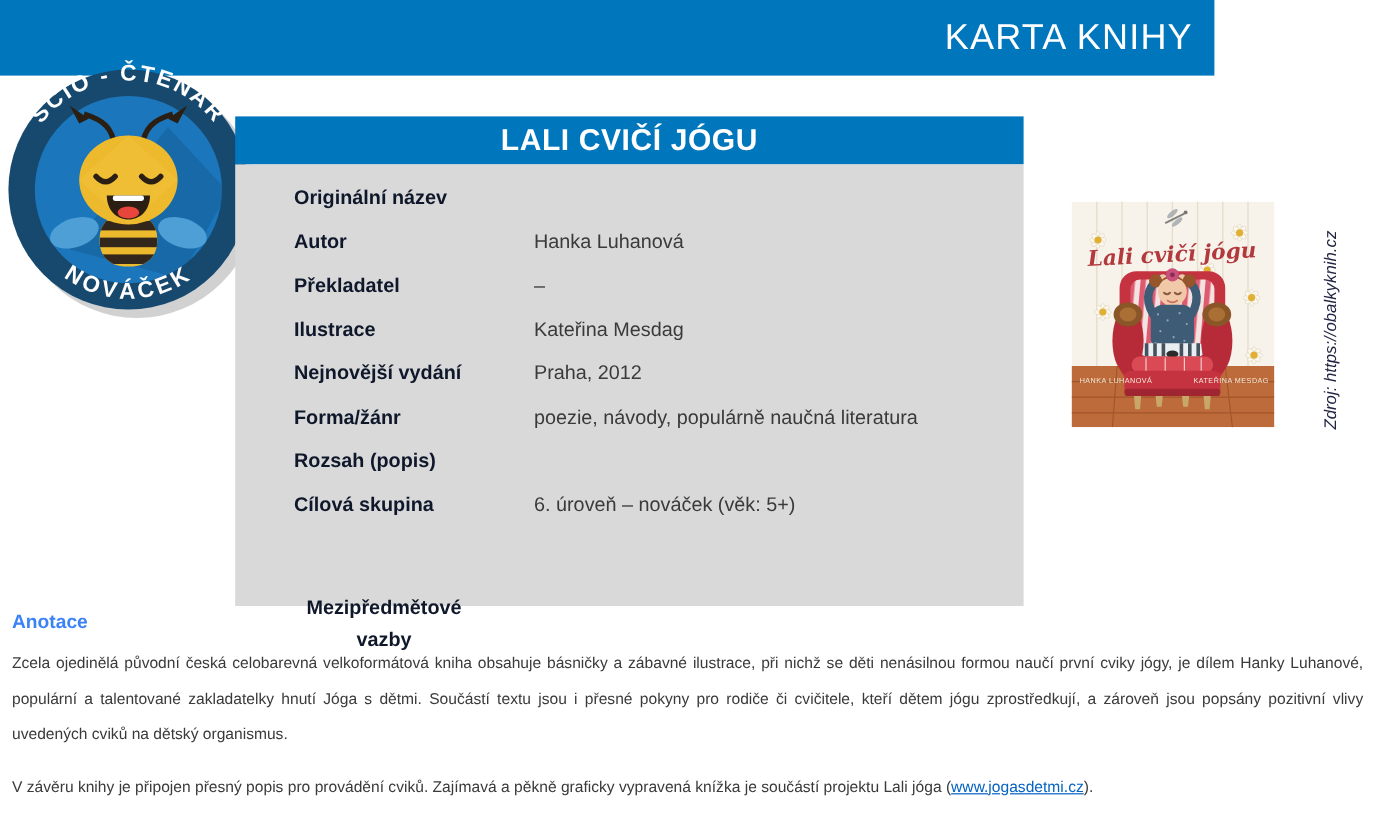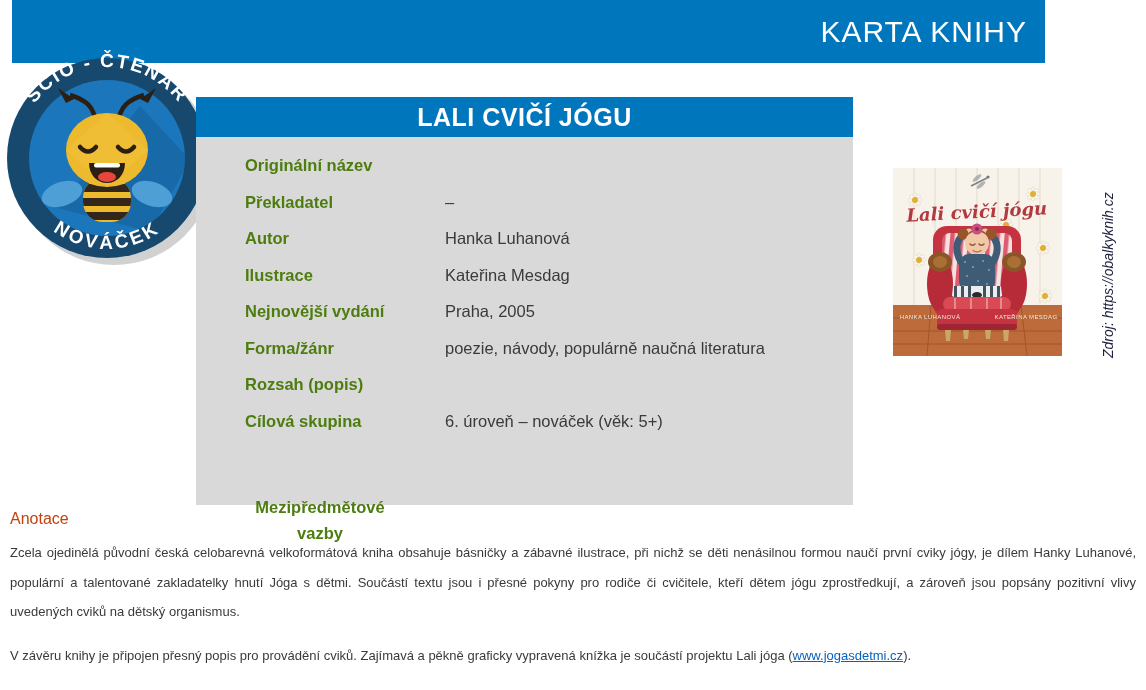--- a/index.html
+++ b/index.html
@@ -1,56 +1,56 @@
 <!DOCTYPE html>
 <html><head>
 <meta charset="utf-8">
 <style>
   html,body{margin:0;padding:0;}
   body{
     width:1146px;height:690px;position:relative;overflow:hidden;
     background:#ffffff;font-family:"Liberation Sans",sans-serif;
   }
   
-  .header{position:absolute;left:12px;top:0;width:1012px;height:63px;background:#0077BD;padding-left:21px;}
+  .header{position:absolute;left:0;top:0;width:1012px;height:63px;background:#0077BD;}
   .header-title{
     position:absolute;right:18px;top:50%;transform:translateY(-50%);
     color:#ffffff;font-size:30px;font-weight:400;letter-spacing:1px;white-space:nowrap;
   }
   
   .badge{position:absolute;left:0;top:48px;width:220px;height:222px;}
   
   .card-title-bar{
     position:absolute;left:196px;top:97px;width:657px;height:40px;background:#0077BD;
     display:flex;align-items:center;justify-content:center;
   }
   .card-title{color:#ffffff;font-weight:bold;font-size:25px;letter-spacing:.5px;}
   .card-panel{
     position:absolute;left:196px;top:137px;width:657px;height:368px;background:#D9D9D9;
     box-sizing:border-box;padding:16px 12px 0 49px;
   }
   .field-row{display:flex;align-items:flex-start;min-height:36.5px;}
   .field-label{
-    flex:0 0 auto;width:200px;color:#4d7c0f;font-weight:bold;
+    flex:0 0 auto;width:200px;color:#0f172a;font-weight:bold;
     font-size:16.5px;line-height:23px;padding-top:1px;
   }
   .field-label.wrap-center{width:150px;margin-right:50px;text-align:center;line-height:26px;margin-top:48px;}
   .field-value{
     color:#3A3A3A;font-size:16.5px;line-height:23px;padding-top:1px;max-width:396px;
   }
   .field-row.tall .field-value{line-height:26px;}
   
   .cover{position:absolute;left:893px;top:168px;width:169px;height:188px;}
   .source-caption{
     position:absolute;left:1017px;top:251px;width:190px;height:24px;
     transform:rotate(-90deg);font-style:italic;font-size:14px;color:#1F2240;white-space:nowrap;
   }
   
   .annotation{position:absolute;left:10px;top:510px;width:1126px;}
-  .annotation-heading{color:#c2410c;font-weight:normal;font-size:16px;}
+  .annotation-heading{color:#3b82f6;font-weight:bold;font-size:16px;}
   .annotation p{margin:10px 0 0 0;font-size:13px;line-height:29.5px;color:#3A3A3A;text-align:justify;}
   .annotation p.second{margin-top:14px;}
   a.annotation-link{color:#0563C1;text-decoration:underline;cursor:pointer;}
 </style>
 </head>
 <body>
 
 <div class="header">
   <div class="header-title">KARTA KNIHY</div>
 </div>
@@ -102,34 +102,34 @@
 <div class="card-title-bar">
   <div class="card-title">LALI CVIČÍ JÓGU</div>
 </div>
 
 <div class="card-panel">
   <div class="field-row">
     <div class="field-label">Originální název</div>
     <div class="field-value"></div>
   </div>
   <div class="field-row">
+    <div class="field-label">Autor</div>
+    <div class="field-value">Hanka Luhanová</div>
+  </div>
+  <div class="field-row">
     <div class="field-label">Překladatel</div>
     <div class="field-value">–</div>
   </div>
   <div class="field-row">
-    <div class="field-label">Autor</div>
-    <div class="field-value">Hanka Luhanová</div>
-  </div>
-  <div class="field-row">
     <div class="field-label">Ilustrace</div>
     <div class="field-value">Kateřina Mesdag</div>
   </div>
   <div class="field-row">
     <div class="field-label">Nejnovější vydání</div>
-    <div class="field-value">Praha, 2005</div>
+    <div class="field-value">Praha, 2012</div>
   </div>
   <div class="field-row">
     <div class="field-label">Forma/žánr</div>
     <div class="field-value">poezie, návody, populárně naučná literatura</div>
   </div>
   <div class="field-row">
     <div class="field-label">Rozsah (popis)</div>
   </div>
   <div class="field-row">
     <div class="field-label">Cílová skupina</div>

